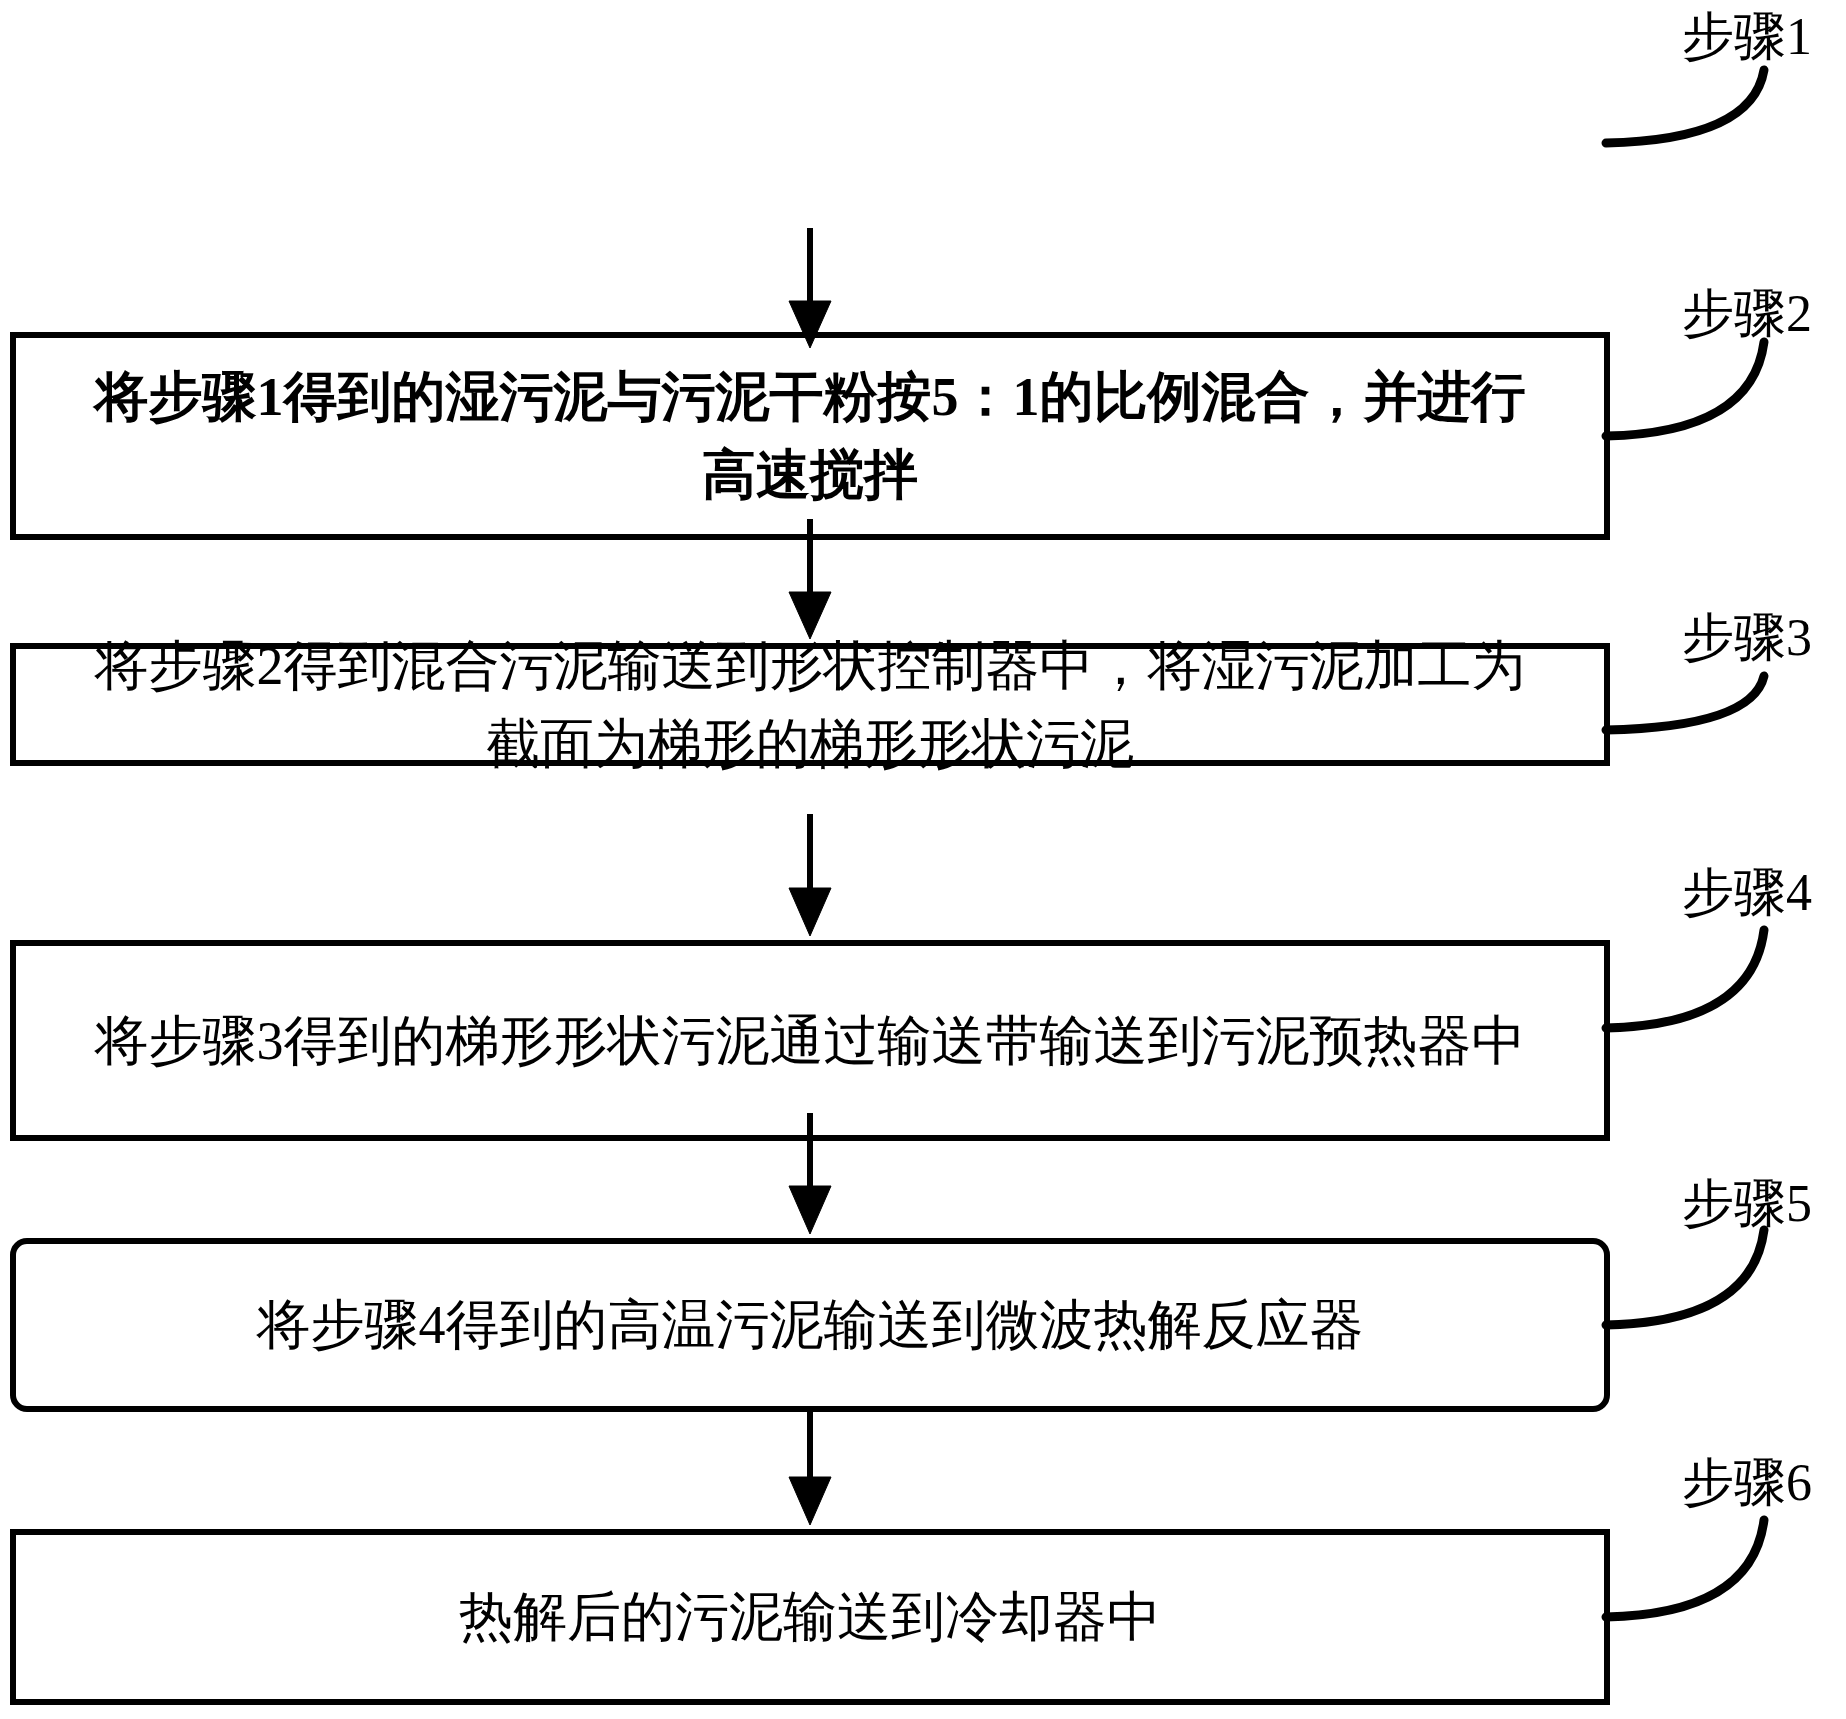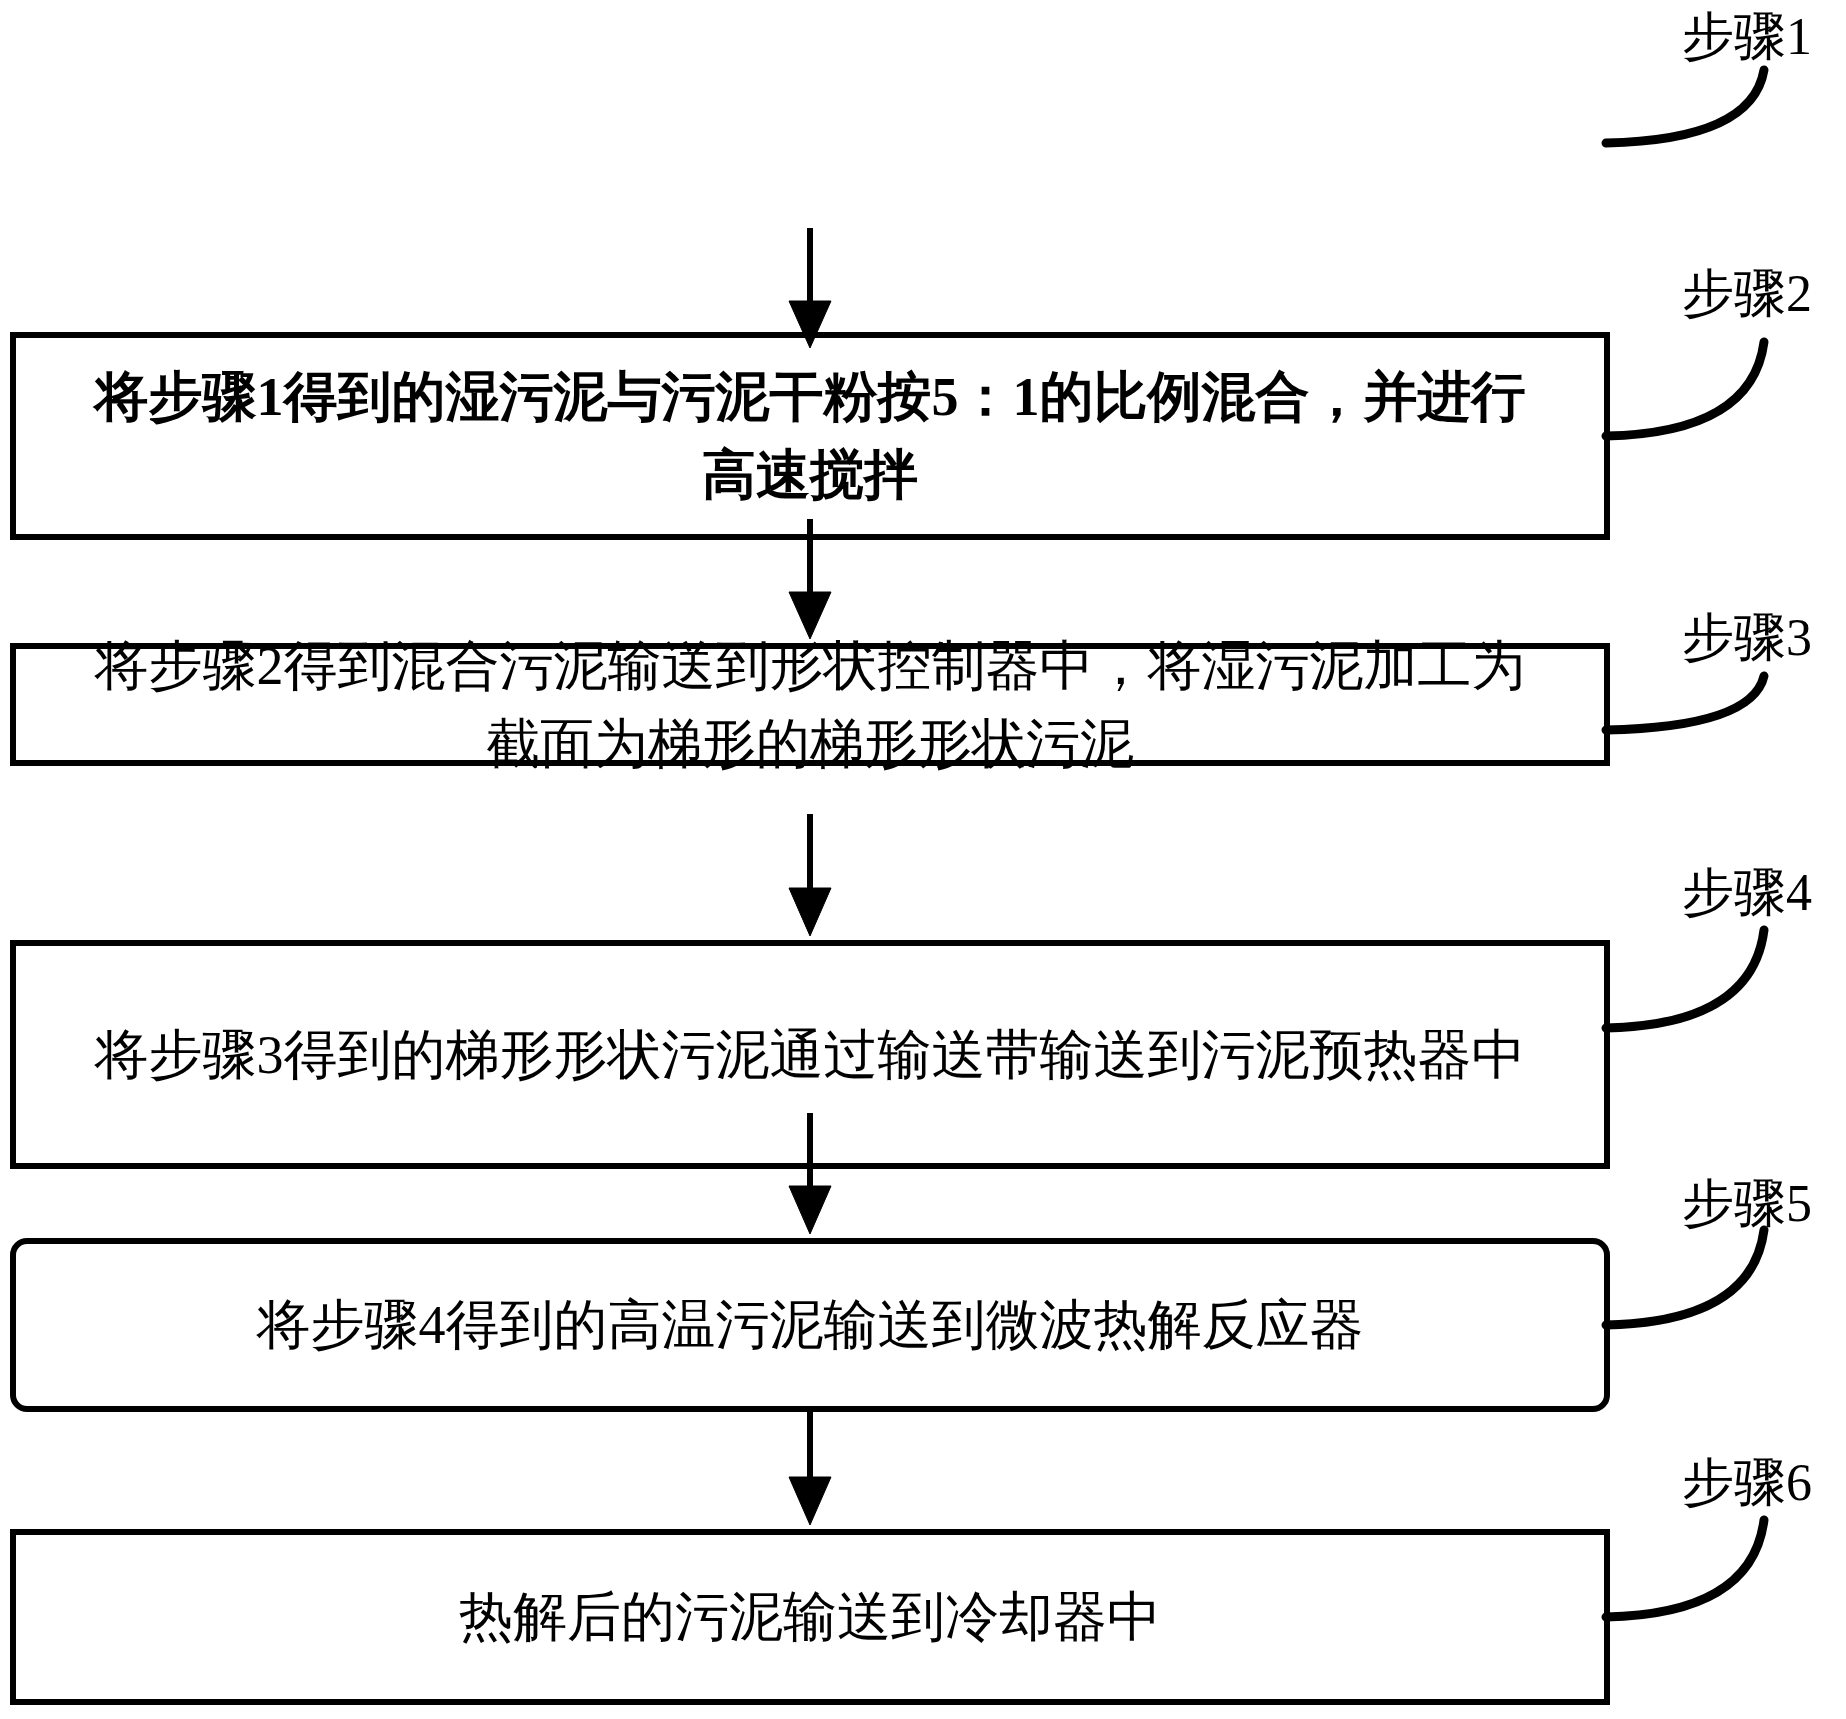--- a/index.html
+++ b/index.html
@@ -51,35 +51,35 @@
 <div id="canvas">
 
   <div class="flow-box" style="top:332px; height:208px;font-weight:bold;">
     <div class="line">将步骤1得到的湿污泥与污泥干粉按5：1的比例混合，并进行</div>
     <div class="line">高速搅拌</div>
   </div>
   <div class="flow-box" style="top:643px; height:123px;">
     <div class="line">将步骤2得到混合污泥输送到形状控制器中，将湿污泥加工为</div>
     <div class="line">截面为梯形的梯形形状污泥</div>
   </div>
-  <div class="flow-box" style="top:940px; height:229px;">
+  <div class="flow-box" style="top:940px; height:201px;">
     <div class="line">将步骤3得到的梯形形状污泥通过输送带输送到污泥预热器中</div>
     <div class="line"></div>
   </div>
   <div class="flow-box" style="top:1238px; height:174px;border-radius:17px;">
     <div class="line">将步骤4得到的高温污泥输送到微波热解反应器</div>
     <div class="line"></div>
   </div>
   <div class="flow-box" style="top:1529px; height:176px;">
     <div class="line">热解后的污泥输送到冷却器中</div>
     <div class="line"></div>
   </div>
 
   <div class="step-label" style="top:8px;">步骤1</div>
-  <div class="step-label" style="top:265px;">步骤2</div>
+  <div class="step-label" style="top:285px;">步骤2</div>
   <div class="step-label" style="top:609px;">步骤3</div>
   <div class="step-label" style="top:864px;">步骤4</div>
   <div class="step-label" style="top:1175px;">步骤5</div>
   <div class="step-label" style="top:1454px;">步骤6</div>
 
   <svg id="connector-layer" viewBox="0 0 1846 1719" xmlns="http://www.w3.org/2000/svg">
 
     <g stroke="#000000" fill="#000000">
       <line x1="810" y1="228" x2="810" y2="304" stroke-width="6"></line>
       <polygon points="789,301 831,301 810,348"></polygon>

